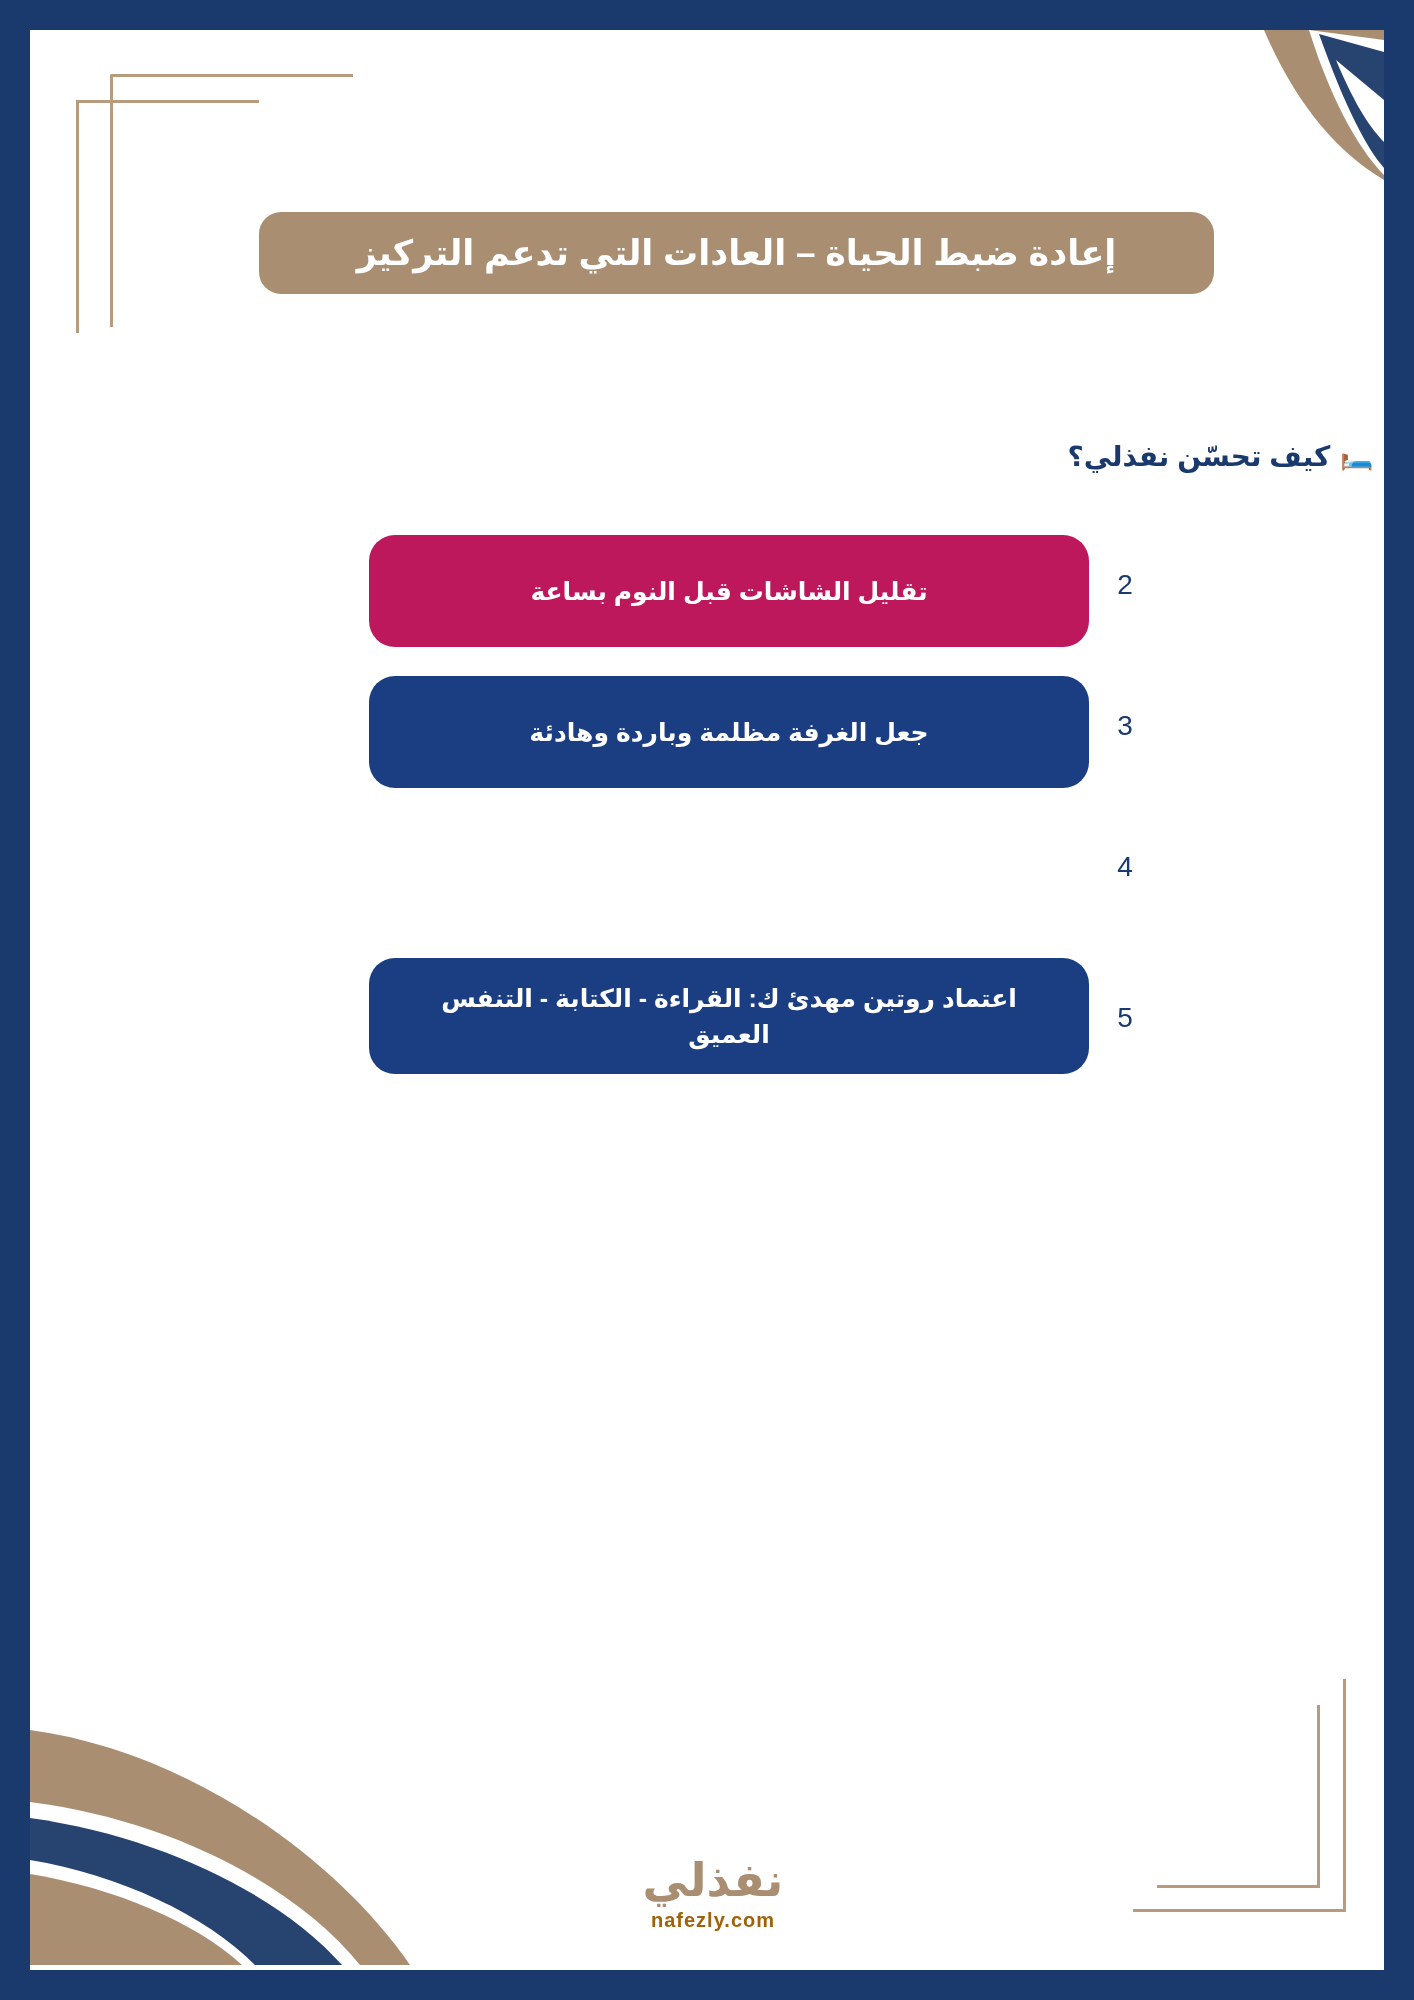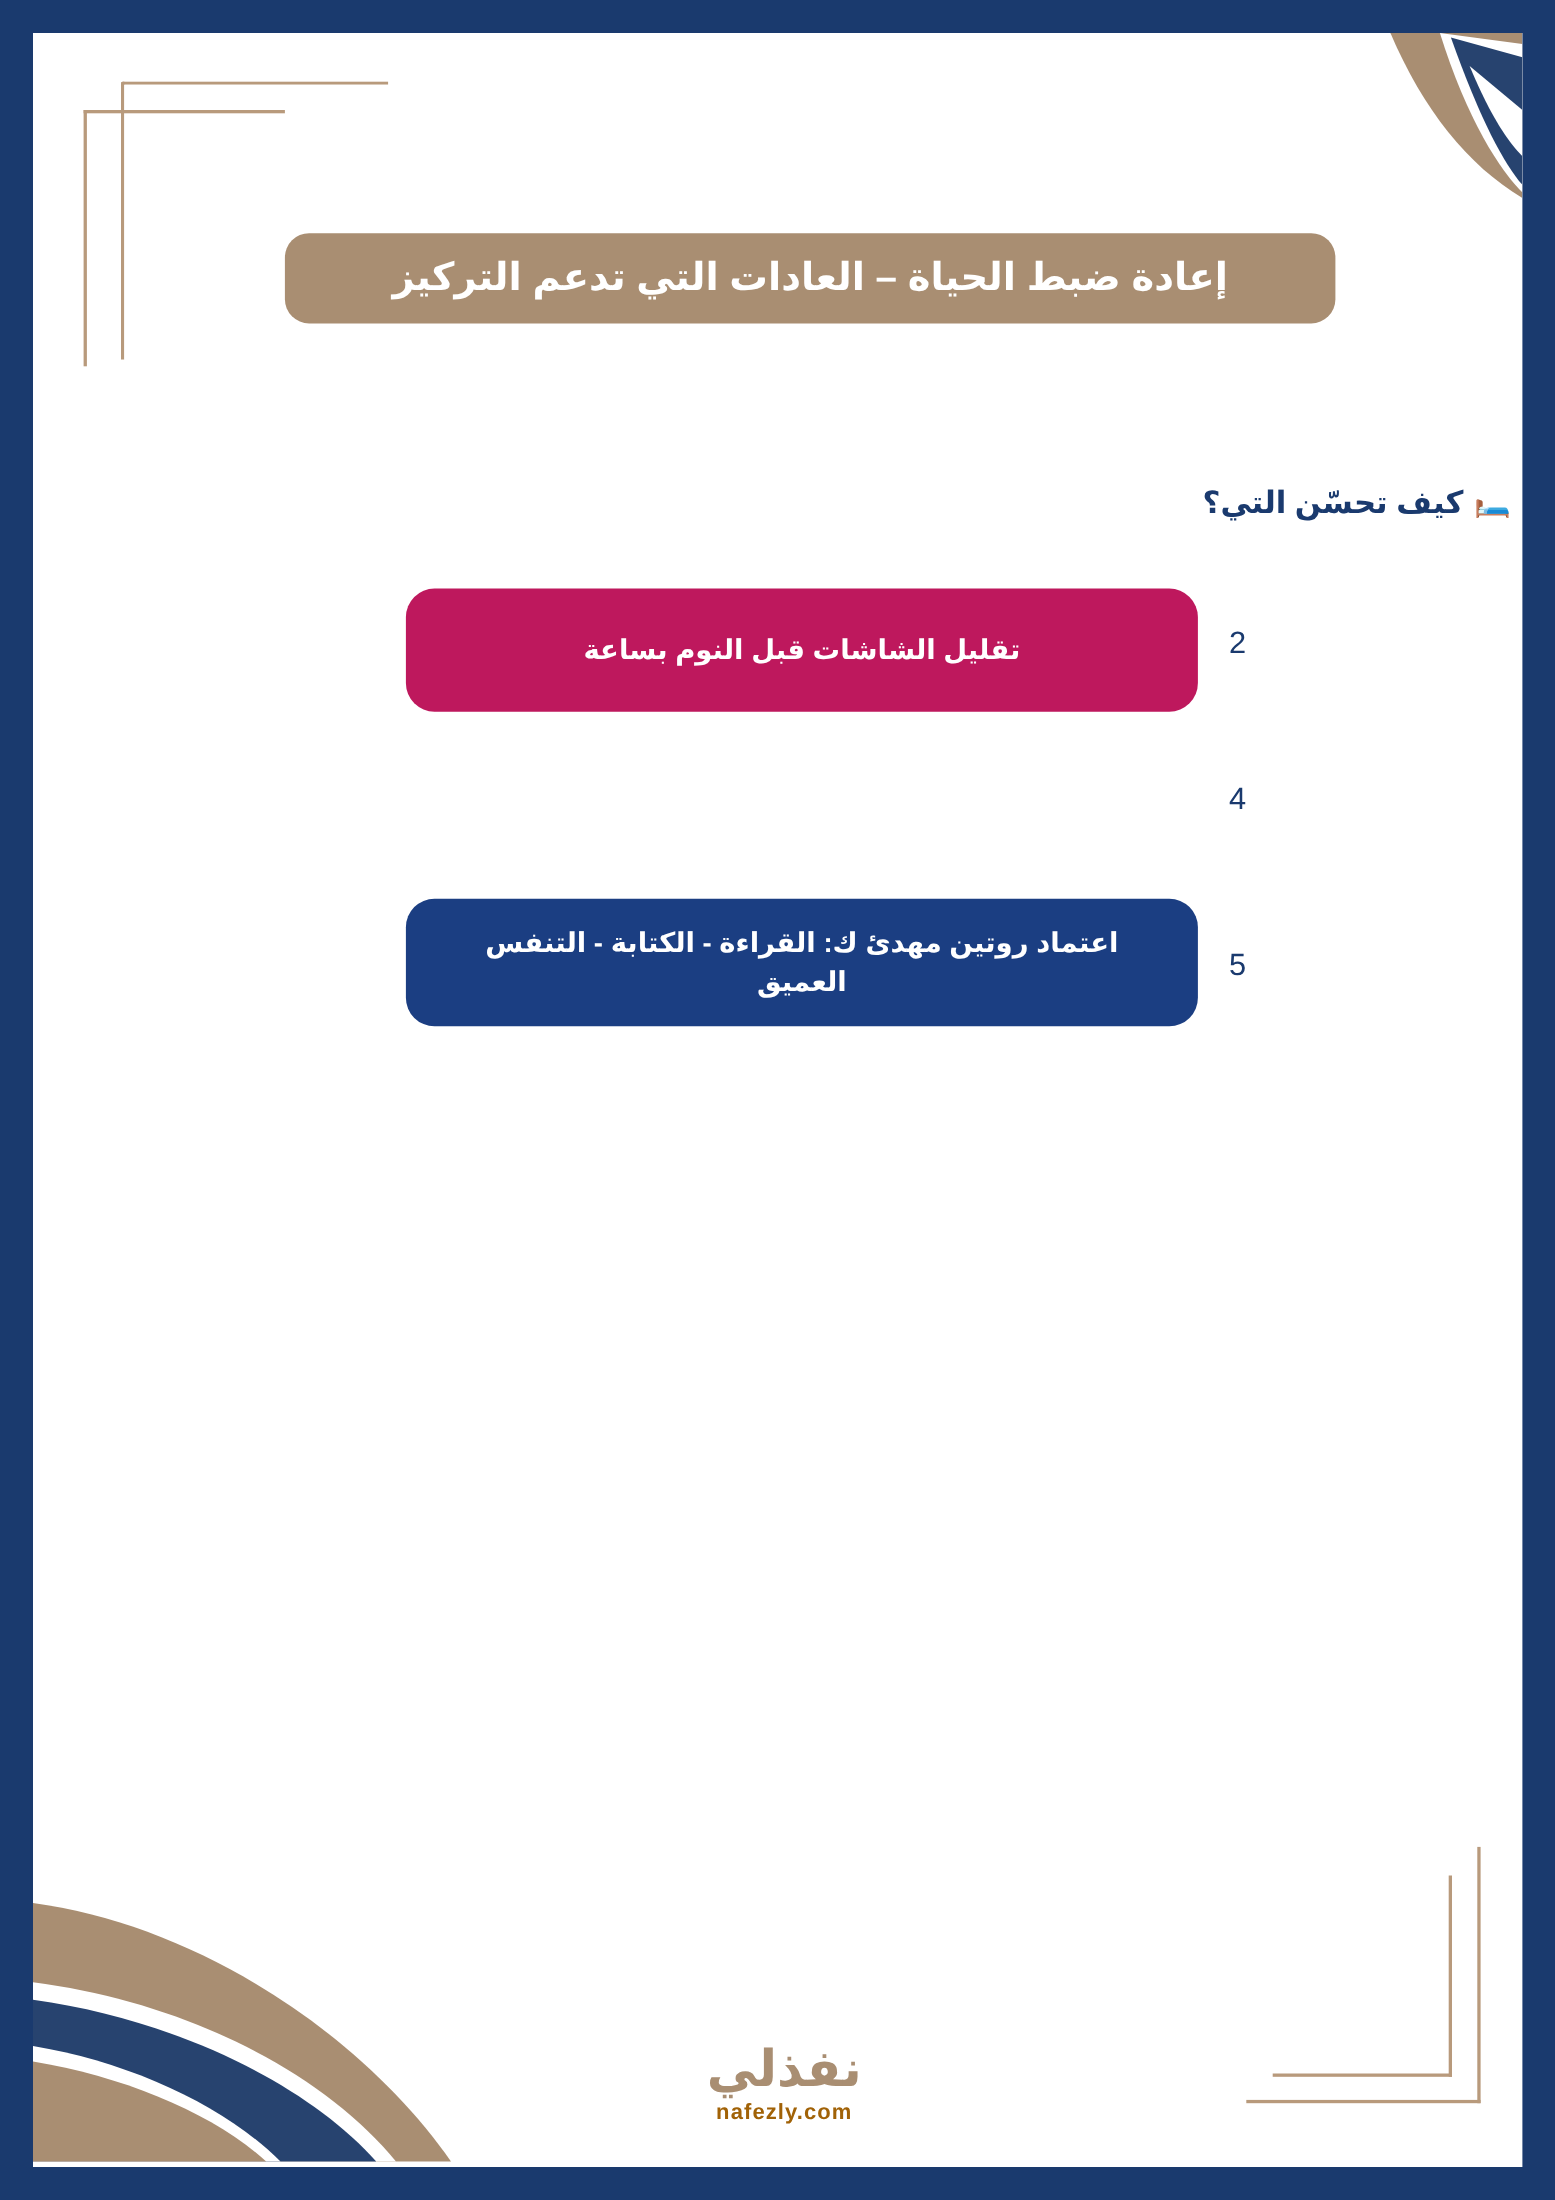--- a/index.html
+++ b/index.html
@@ -241,33 +241,39 @@
       <div class="l1"></div>
       <div class="l2"></div>
     </div>
 
     <div class="title-bar">
       <span>إعادة ضبط الحياة – العادات التي تدعم التركيز</span>
     </div>
 
     <div class="section-head">
       <span class="emoji">🛏️</span>
-      <span class="txt">كيف تحسّن التي؟</span>
+      <span class="txt">كيف تحسّن نفذلي؟</span>
     </div>
 
     <div class="steps">
 
 
       <div class="step tan">
         <div class="pill">
           <span>تقليل الشاشات قبل النوم بساعة</span>
         </div>
         <div class="num">2</div>
       </div>
 
+      <div class="step navy">
+        <div class="pill">
+          <span>جعل الغرفة مظلمة وباردة وهادئة</span>
+        </div>
+        <div class="num">3</div>
+      </div>
 
       <div class="step tan">
         <div class="num">4</div>
       </div>
 
       <div class="step navy tall">
         <div class="pill">
           <span>اعتماد روتين مهدئ ك: القراءة - الكتابة - التنفس العميق</span>
         </div>
         <div class="num">5</div>

